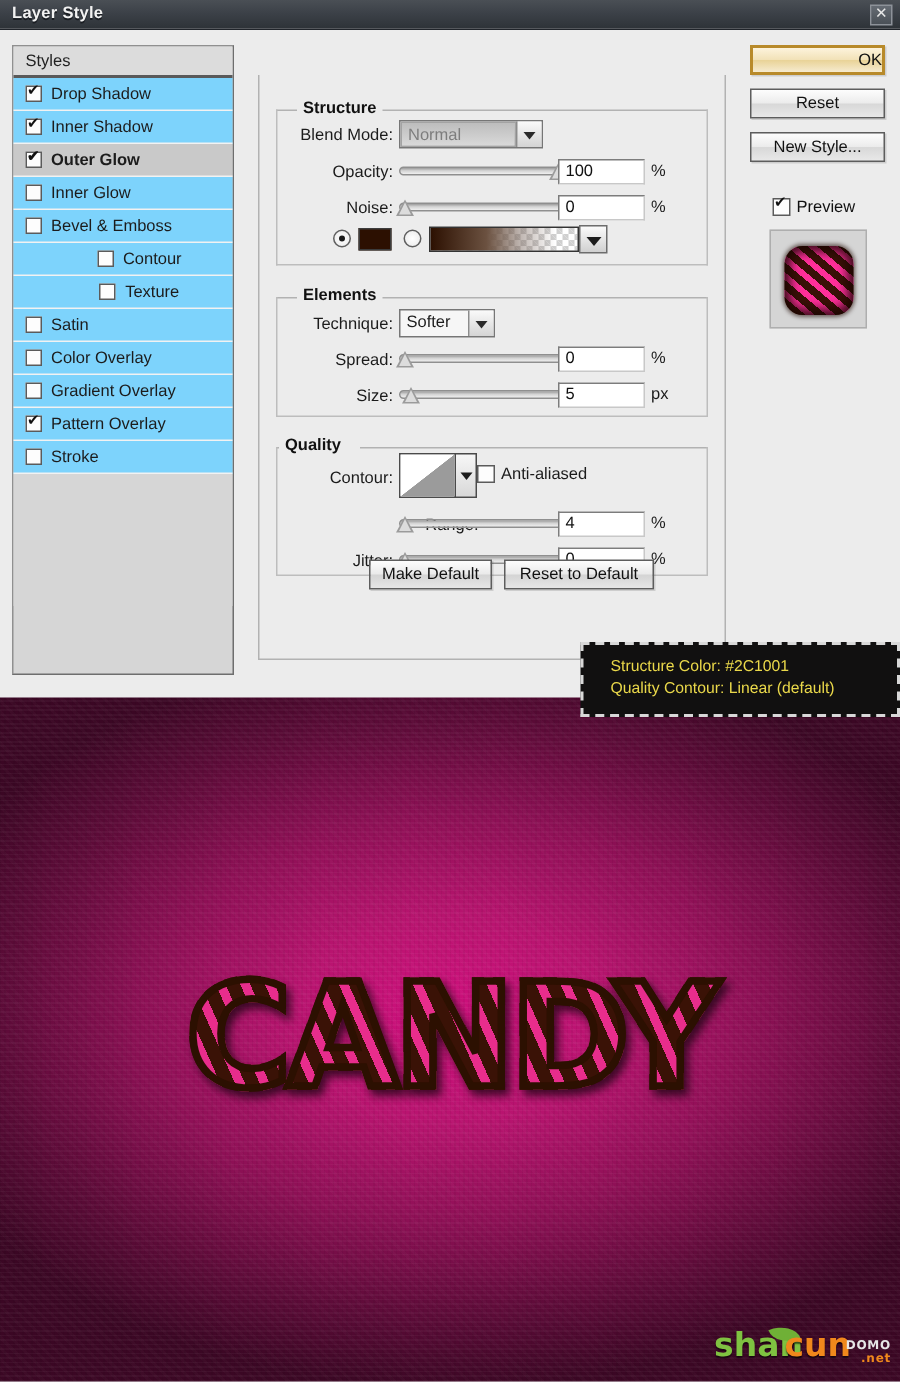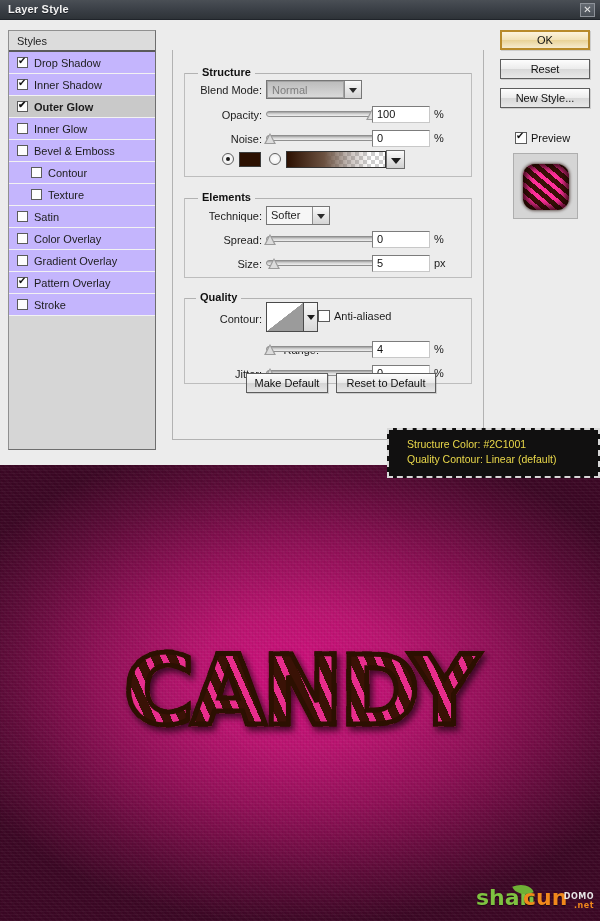--- a/index.html
+++ b/index.html
@@ -53,27 +53,27 @@
   }
   .style-blending {
     height: 22px; line-height: 22px; padding-left: 8px;
     font-size: 11px; color: #1c1c1c;
     background: #dcdcdc;
     border-bottom: 2px solid #5a5a5a;
   }
   .style-row {
     height: 22px; line-height: 22px; padding-left: 8px;
     font-size: 11px; color: #1c1c1c;
-    background: #c4b5fd;
+    background: #7dd3fc;
     border-bottom: 1px solid #f2f2f2;
     display: flex; align-items: center;
     cursor: pointer;
     white-space: nowrap;
   }
-  .style-row.indent { padding-left: 22px; }
+  .style-row.indent { padding-left: 22px; justify-content: center; }
   .style-row.selected { background: #c9c9c9; font-weight: bold; }
   .style-row .lbl { margin-left: 6px; }
   .cbx {
     width: 11px; height: 11px; flex: 0 0 11px;
     border: 1px solid #5b5b5b;
     background: #fdfdfd;
     position: relative;
   }
   .cbx.on::after {
     content: "\2714";
@@ -245,20 +245,21 @@
     border: 1px solid #5d5d5d;
     background: linear-gradient(to bottom,#fdfdfd 0%,#ececec 48%,#d8d8d8 52%,#e8e8e8 100%);
     font-size: 11px; color: #111; text-align: center; line-height: 18px;
     cursor: pointer;
     box-shadow: 1px 1px 0 rgba(0,0,0,.13);
   }
   .rbtn.primary {
     border: 2px solid #b88a2a;
     background: linear-gradient(to bottom,#fdf3dc 0%,#f2e2b8 48%,#e9d398 52%,#f6ebcf 100%);
     line-height: 16px;
+    text-align: right;
   }
   .preview-chk {
     position: absolute; left: 515px; top: 112px;
     display: flex; align-items: center; font-size: 11px; color: #111;
     cursor: pointer;
   }
   .preview-chk .cbx { width:12px;height:12px;flex:0 0 12px; margin-right:4px; }
 
   .thumb-frame {
     position: absolute; left: 513px; top: 133px; width: 65px; height: 66px;
@@ -477,21 +478,21 @@
   <div class="lbl-r" style="left:186px; top:238px; width:76px;">Size:</div>
   <div class="slider" style="left:266px; top:236px;">
     <div class="track"></div>
     <div class="thumb" style="left:2px;"></div>
   </div>
   <div class="numfield" style="left:372px; top:235px;">5</div>
   <div class="unit" style="left:434px; top:237px;">px</div>
 
   <div class="rule-left" style="left:184px; top:278px; width:14px;"></div>
   <div class="rule-right" style="left:240px; top:278px; width:232px;"></div>
-  <div class="grp-title" style="left:196px; top:271px;">Quality</div>
+  <div class="grp-title" style="left:186px; top:271px;">Quality</div>
   <div class="grp-box" style="left:184px; top:278px; width:288px; height:86px; border-top:none;"></div>
 
   <div class="lbl-r" style="left:186px; top:293px; width:76px;">Contour:</div>
   <div class="contour-box" style="left:266px; top:282px;">
     <div class="tri"></div>
   </div>
   <div class="contour-arrow" style="left:304px; top:282px;"></div>
 
   <div class="chk-inline" style="left:318px; top:290px;">
     <span class="cbx"></span>

